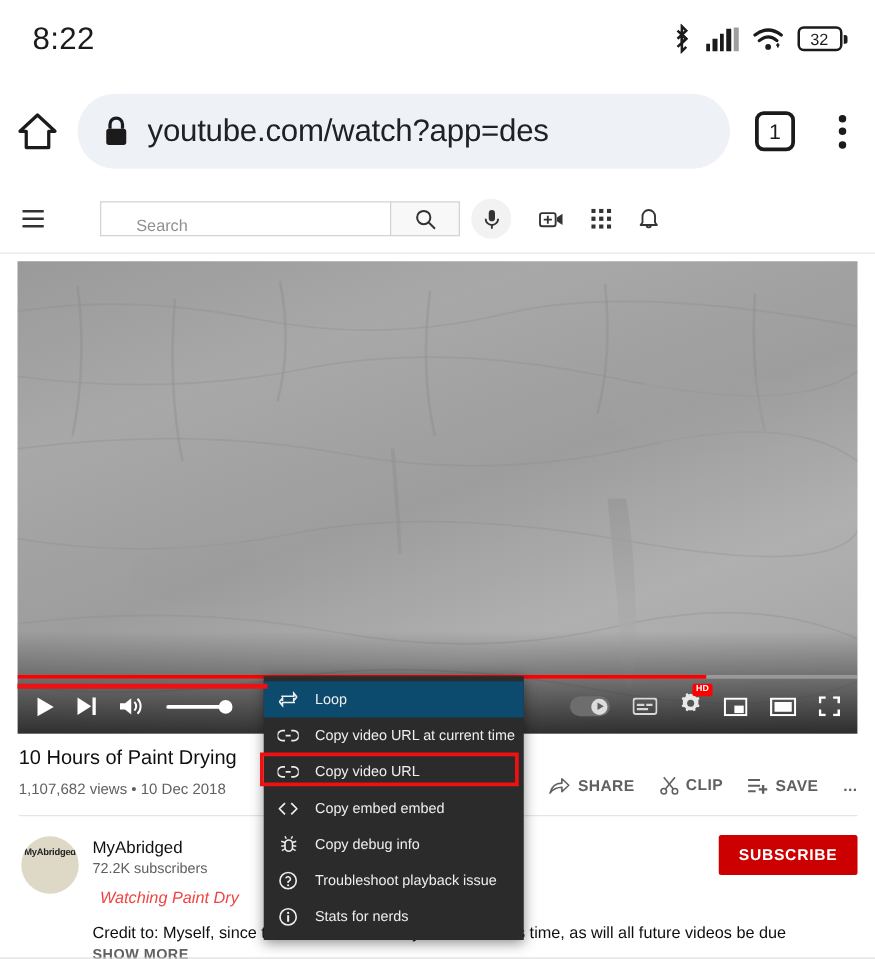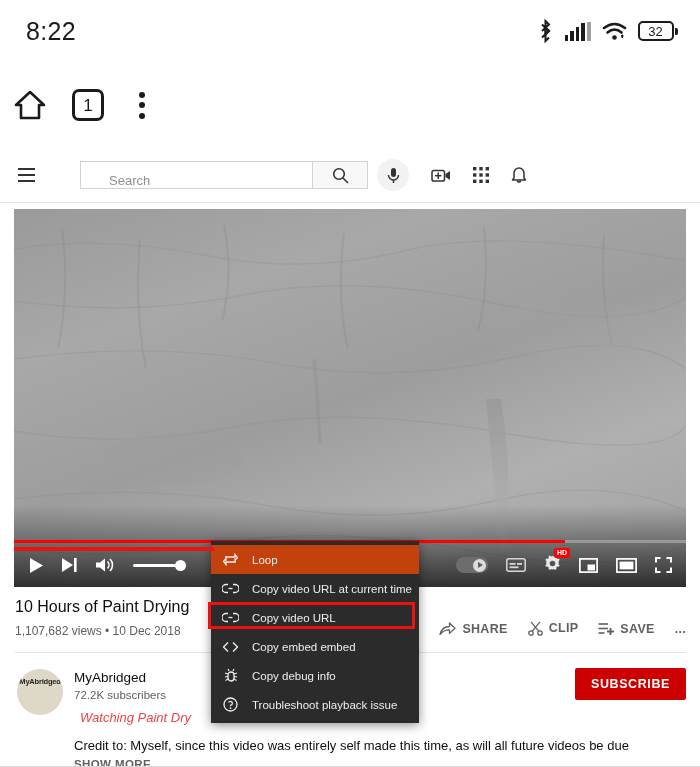--- a/index.html
+++ b/index.html
@@ -185,21 +185,21 @@
   
   .ctxmenu {
     position:absolute; left:211px; top:541px; width:208px;
     background:#2b2b2b; color:#eee; z-index:40;
     box-shadow:0 2px 10px rgba(0,0,0,.45); padding:4px 0;
   }
   .ctxitem {
     display:flex; align-items:center; height:29px; padding:0 0 0 11px; gap:13px;
     font-size:11.5px; color:#eeeeee; white-space:nowrap;
   }
-  .ctxitem.first { background:#c2410c; }
+  .ctxitem.first { background:#0c4a6e; }
   .ctxicon { width:17px; display:flex; align-items:center; justify-content:center; flex:0 0 17px; }
   .ctx-highlight {
     position:absolute; left:208px; top:602px; width:207px; height:27px;
     border:3px solid #ee1111; z-index:60; pointer-events:none;
   }
   .bottom-border { position:absolute; left:0; top:766px; width:700px; height:1px; background:#d8d8d8; }
 </style>
 </head>
 <body>
 
@@ -232,20 +232,27 @@
         <div class="battery-cap"></div>
       </div>
     </div>
   </div>
 
   <div class="browserbar">
     <div class="home-btn">
       <svg width="34" height="34" viewBox="0 0 34 34">
         <path d="M17 4 L31 17 L26 17 L26 30 L8 30 L8 17 L3 17 Z" fill="none" stroke="#1b1b1b" stroke-width="2.6" stroke-linejoin="round"></path>
       </svg>
+    </div>
+    <div class="omnibox">
+      <svg class="lock-icon" viewBox="0 0 22 26">
+        <path d="M6 11 L6 7.5 A5 5 0 0 1 16 7.5 L16 11" fill="none" stroke="#1b1b1b" stroke-width="2.6"></path>
+        <rect x="3" y="11" width="16" height="13" rx="2.2" fill="#1b1b1b"></rect>
+      </svg>
+      <span class="omnibox-url">youtube.com/watch?app=des</span>
     </div>
     <div class="tabcount">
       <div class="tabcount-box">
         <span>1</span>
       </div>
     </div>
     <div class="overflow-btn">
       <i></i>
         <i></i>
         <i></i>
@@ -505,17 +512,27 @@
       <span class="ctxicon">
         <svg width="15" height="15" viewBox="0 0 15 15">
           <circle cx="7.5" cy="7.5" r="6.5" fill="none" stroke="#eee" stroke-width="1.3"></circle>
           <path d="M5.6 5.6 A2 2 0 0 1 9.4 6.2 q0 1.5 -1.9 2.1 L7.5 9.3" fill="none" stroke="#eee" stroke-width="1.25"></path>
           <circle cx="7.5" cy="11.2" r="0.85" fill="#eee"></circle>
         </svg>
       </span>
       <span>Troubleshoot playback issue</span>
     </div>
 
+    <div class="ctxitem">
+      <span class="ctxicon">
+        <svg width="15" height="15" viewBox="0 0 15 15">
+          <circle cx="7.5" cy="7.5" r="6.5" fill="none" stroke="#eee" stroke-width="1.3"></circle>
+          <circle cx="7.5" cy="4.3" r="0.9" fill="#eee"></circle>
+          <rect x="6.7" y="6.2" width="1.6" height="5.2" fill="#eee"></rect>
+        </svg>
+      </span>
+      <span>Stats for nerds</span>
+    </div>
   </div>
 
   <div class="ctx-highlight"></div>
   <div class="bottom-border"></div>
 </div>
 
 </body></html>

